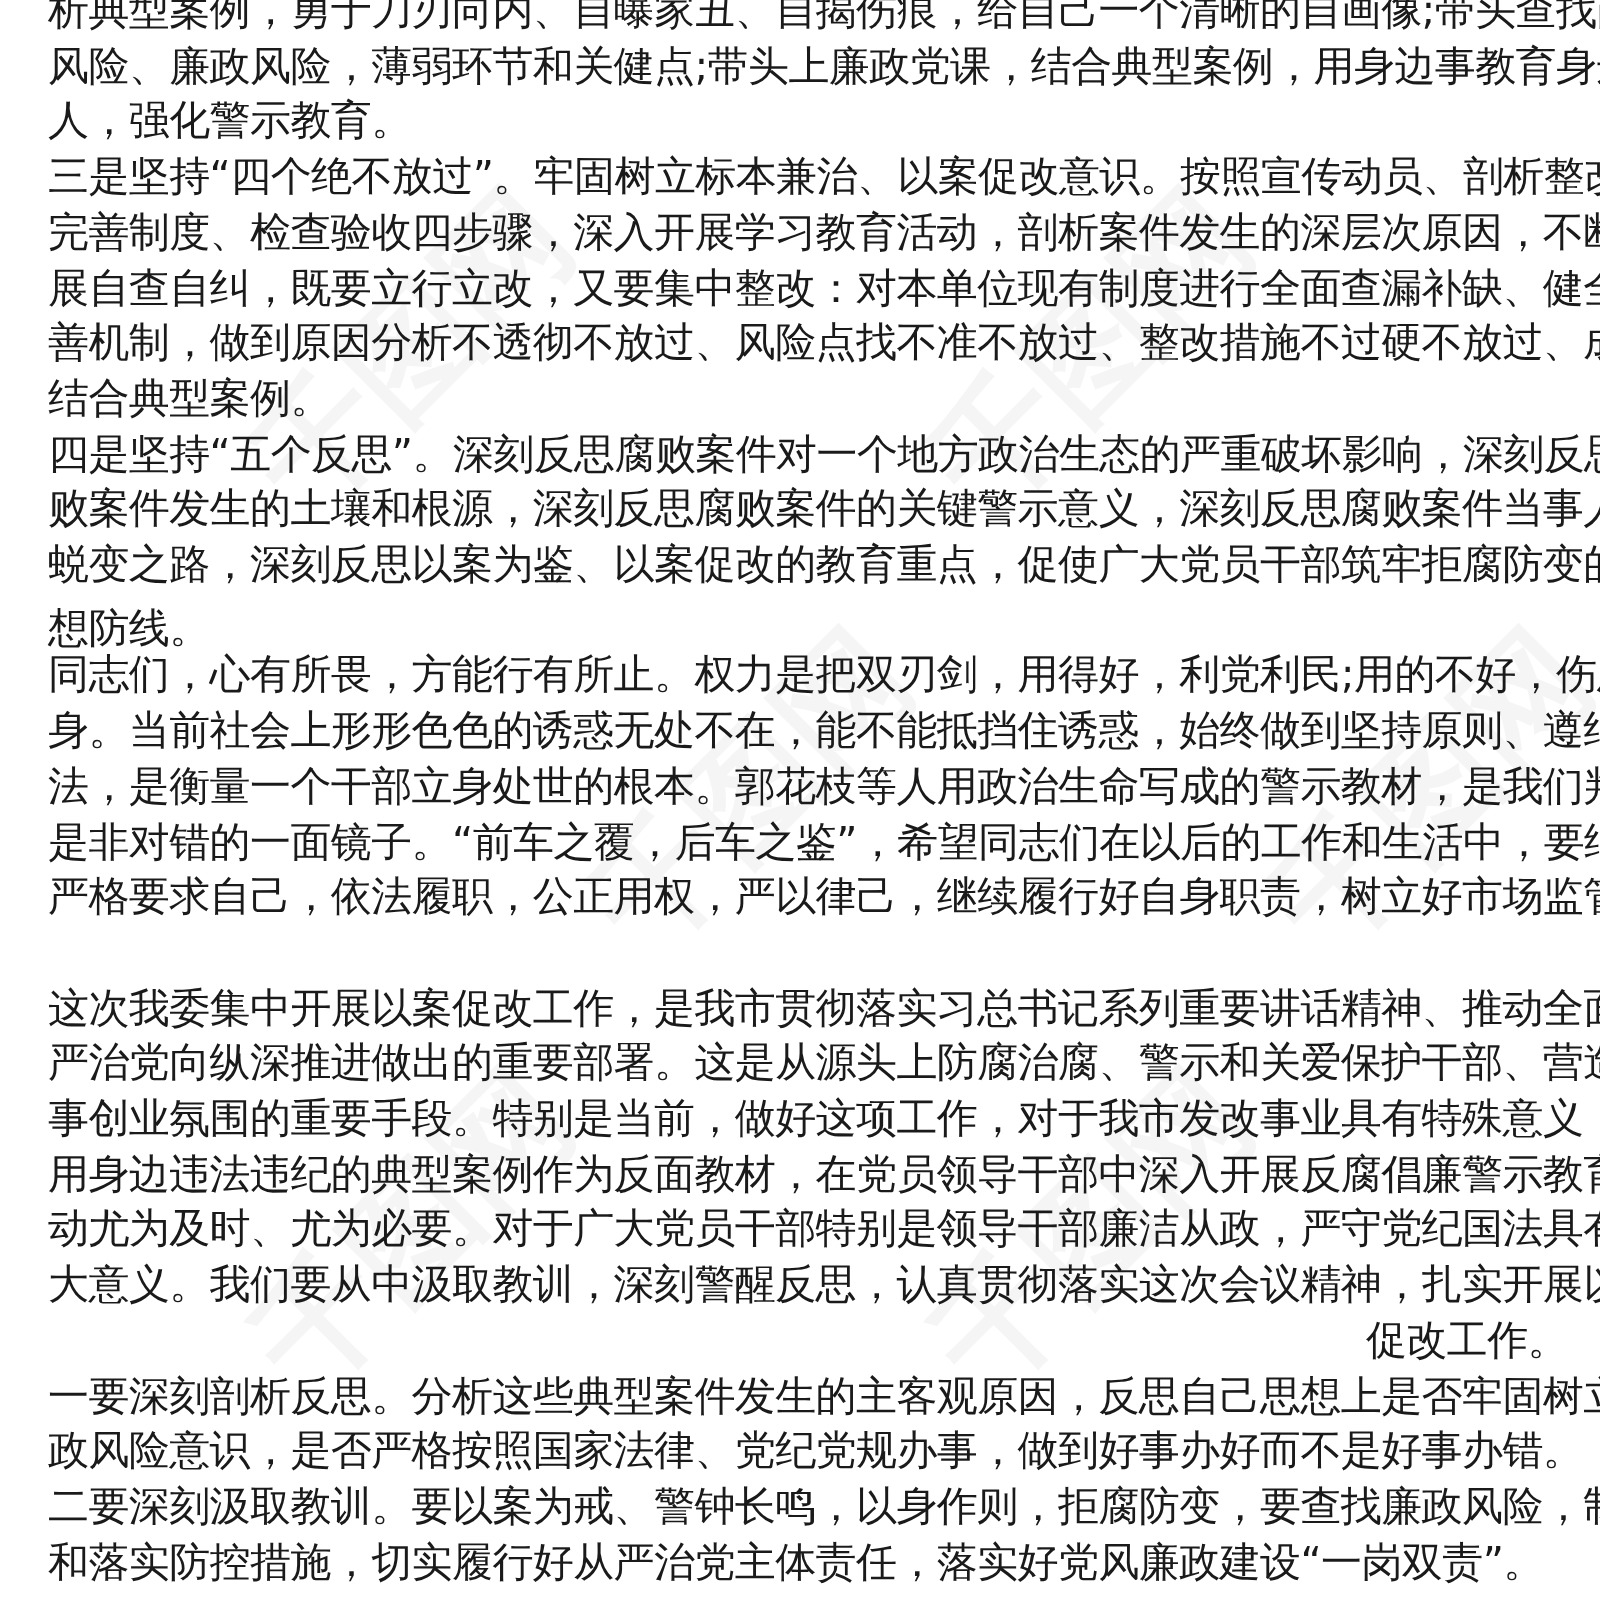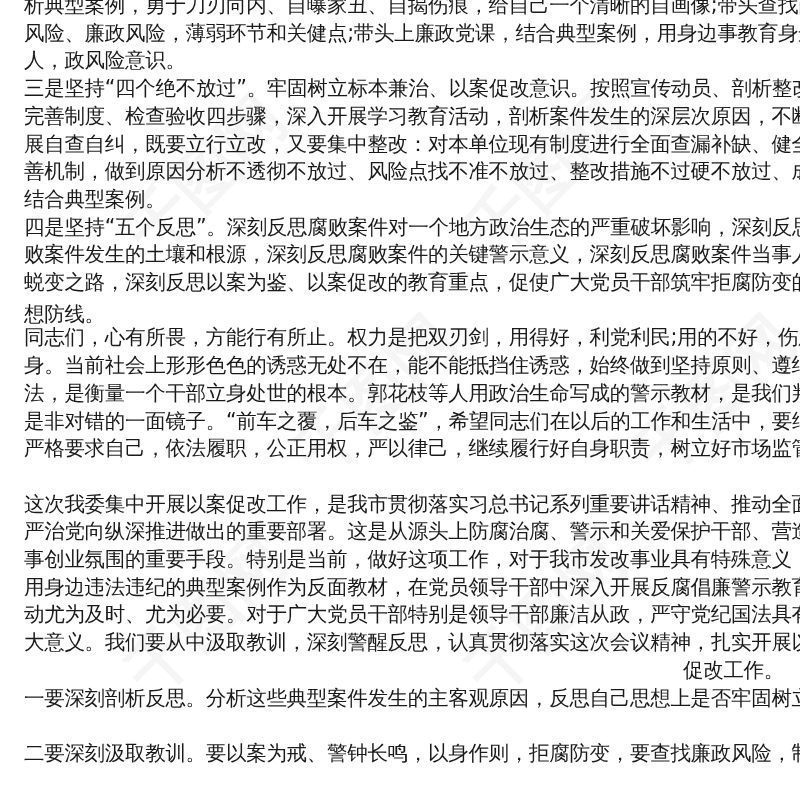--- a/index.html
+++ b/index.html
@@ -49,21 +49,21 @@
 <div class="page">
   <div class="watermark" style="left:110px; top:140px;">千图网</div>
   <div class="watermark" style="left:450px; top:140px;">千图网</div>
   <div class="watermark" style="left:280px; top:360px;">千图网</div>
   <div class="watermark" style="left:620px; top:360px;">千图网</div>
   <div class="watermark" style="left:110px; top:580px;">千图网</div>
   <div class="watermark" style="left:450px; top:580px;">千图网</div>
 
   <div class="line" style="top:0px;">析典型案例，勇于刀刃向内、自曝家丑、自揭伤痕，给自己一个清晰的自画像;带头查找岗位</div>
   <div class="line" style="top:27.7px;">风险、廉政风险，薄弱环节和关健点;带头上廉政党课，结合典型案例，用身边事教育身边</div>
-  <div class="line" style="top:55.4px;">人，政风险意识。</div>
+  <div class="line" style="top:55.4px;">人，强化警示教育。</div>
   <div class="line" style="top:83.1px;">三是坚持“四个绝不放过”。牢固树立标本兼治、以案促改意识。按照宣传动员、剖析整改、</div>
   <div class="line" style="top:110.8px;">完善制度、检查验收四步骤，深入开展学习教育活动，剖析案件发生的深层次原因，不断开</div>
   <div class="line" style="top:138.5px;">展自查自纠，既要立行立改，又要集中整改：对本单位现有制度进行全面查漏补缺、健全完</div>
   <div class="line" style="top:166.2px;">善机制，做到原因分析不透彻不放过、风险点找不准不放过、整改措施不过硬不放过、成效</div>
   <div class="line" style="top:193.9px;">结合典型案例。</div>
   <div class="line" style="top:221.6px;">四是坚持“五个反思”。深刻反思腐败案件对一个地方政治生态的严重破坏影响，深刻反思腐</div>
   <div class="line" style="top:249.3px;">败案件发生的土壤和根源，深刻反思腐败案件的关键警示意义，深刻反思腐败案件当事人的</div>
   <div class="line" style="top:277.0px;">蜕变之路，深刻反思以案为鉴、以案促改的教育重点，促使广大党员干部筑牢拒腐防变的思</div>
   <div class="line" style="top:309px;">想防线。</div>
   <div class="line" style="top:332.4px;">同志们，心有所畏，方能行有所止。权力是把双刃剑，用得好，利党利民;用的不好，伤及自</div>
@@ -72,14 +72,16 @@
   <div class="line" style="top:415.5px;">是非对错的一面镜子。“前车之覆，后车之鉴”，希望同志们在以后的工作和生活中，要继续</div>
   <div class="line" style="top:443.2px;">严格要求自己，依法履职，公正用权，严以律己，继续履行好自身职责，树立好市场监管系</div>
   <div class="line" style="top:498.6px;">这次我委集中开展以案促改工作，是我市贯彻落实习总书记系列重要讲话精神、推动全面从</div>
   <div class="line" style="top:526.3px;">严治党向纵深推进做出的重要部署。这是从源头上防腐治腐、警示和关爱保护干部、营造干</div>
   <div class="line" style="top:554.0px;">事创业氛围的重要手段。特别是当前，做好这项工作，对于我市发改事业具有特殊意义，利</div>
   <div class="line" style="top:581.7px;">用身边违法违纪的典型案例作为反面教材，在党员领导干部中深入开展反腐倡廉警示教育活</div>
   <div class="line" style="top:609.4px;">动尤为及时、尤为必要。对于广大党员干部特别是领导干部廉洁从政，严守党纪国法具有重</div>
   <div class="line" style="top:637.1px;">大意义。我们要从中汲取教训，深刻警醒反思，认真贯彻落实这次会议精神，扎实开展以案</div>
   <div class="line" style="top:664.8px;text-align:right;">促改工作。</div>
   <div class="line" style="top:692.5px;">一要深刻剖析反思。分析这些典型案件发生的主客观原因，反思自己思想上是否牢固树立廉</div>
+  <div class="line" style="top:720.2px;">政风险意识，是否严格按照国家法律、党纪党规办事，做到好事办好而不是好事办错。</div>
   <div class="line" style="top:747.9px;">二要深刻汲取教训。要以案为戒、警钟长鸣，以身作则，拒腐防变，要查找廉政风险，制定</div>
+  <div class="line" style="top:775.6px;">和落实防控措施，切实履行好从严治党主体责任，落实好党风廉政建设“一岗双责”。</div>
 </div>
 
 </body></html>

